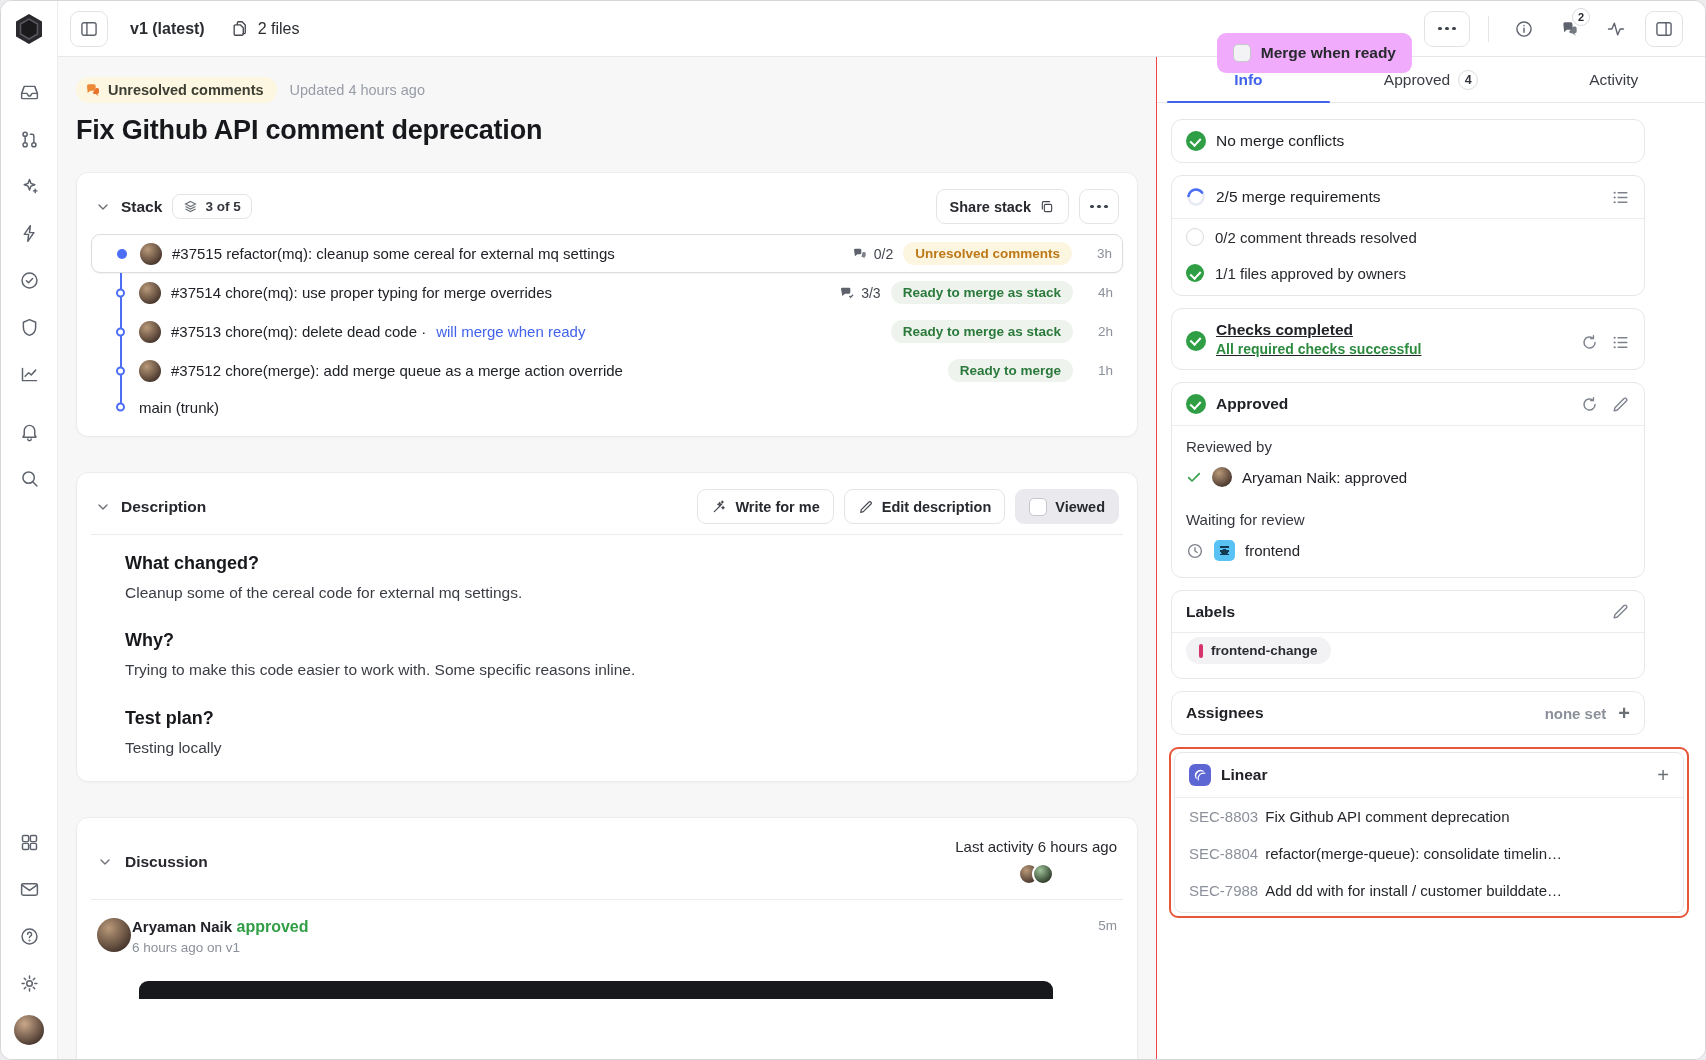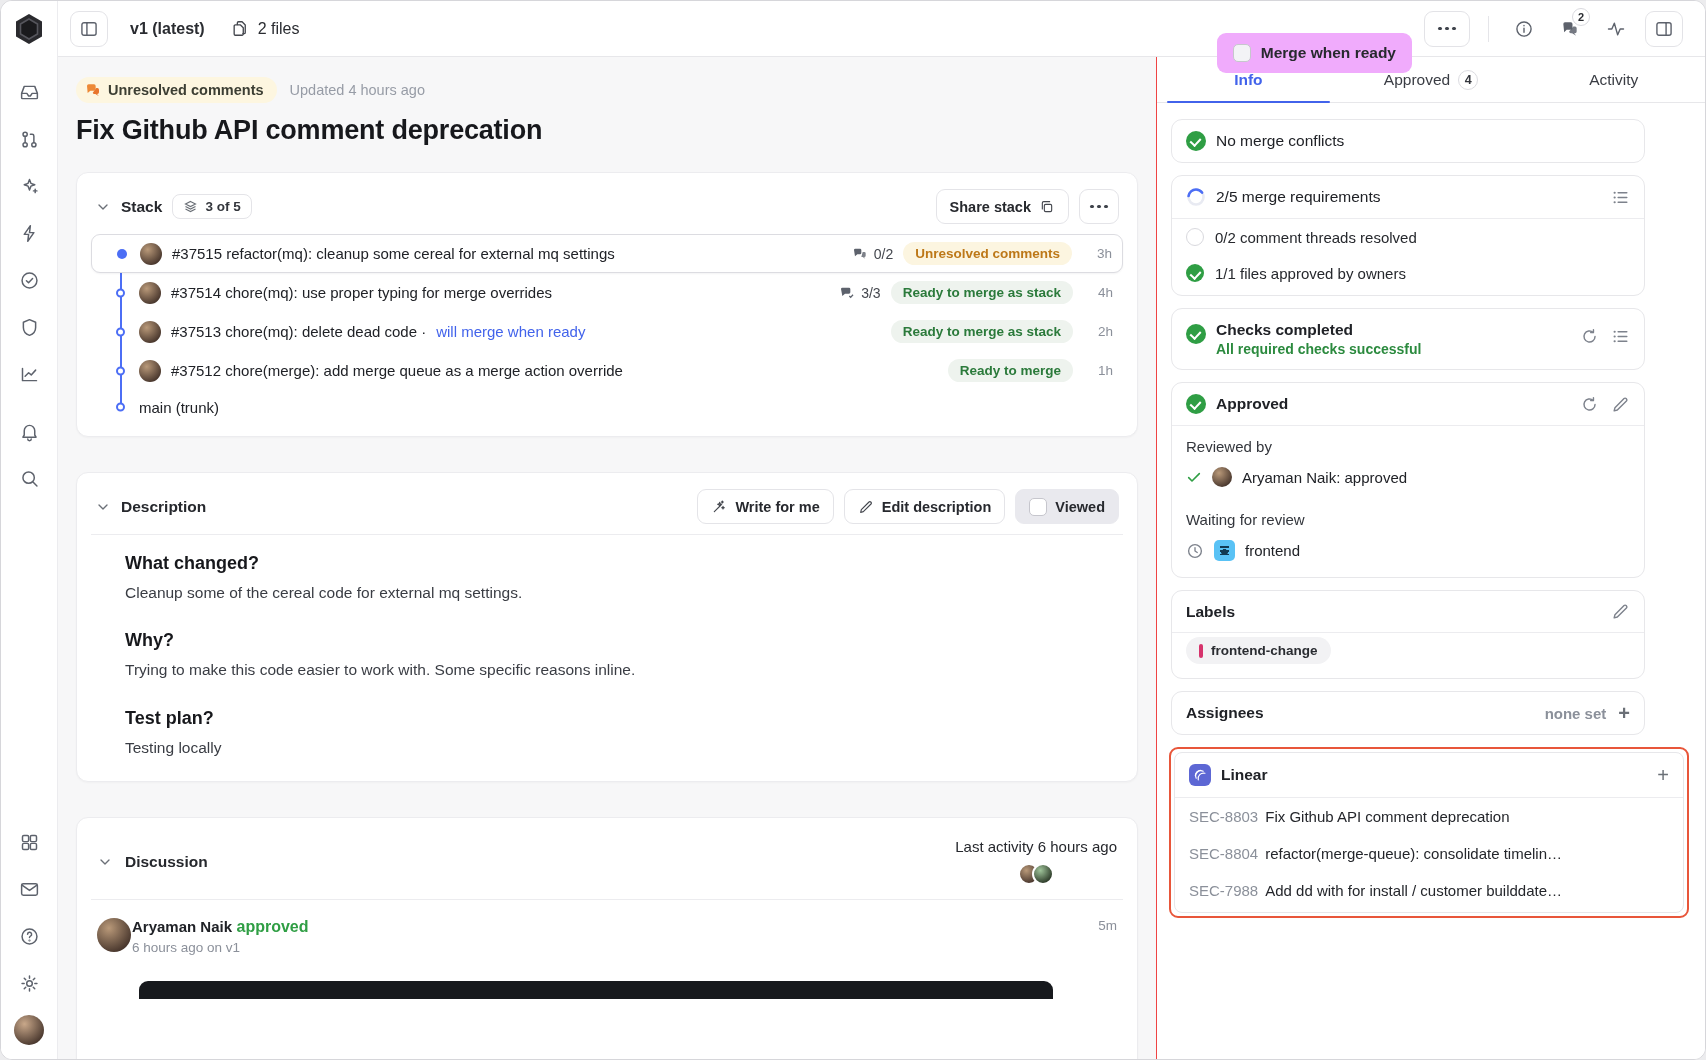--- a/index.html
+++ b/index.html
@@ -498,21 +498,21 @@
             <span class="pend-circle"></span>
             <span>0/2 comment threads resolved</span>
           </div>
           <div class="req-item" style="padding-bottom:13px;">
             <span class="ok-circle" style="width:18px;height:18px;"></span>
             <span>1/1 files approved by owners</span>
           </div>
         </div>
 
         <div class="scard">
-          <div class="srow-flex" style="align-items:flex-start; padding:12px 14px;">
+          <div class="srow-flex" style="align-items:center; padding:12px 14px;text-decoration:underline;">
             <span class="ok-circle" style="margin-top:3px;"></span>
             <span class="checks-txt">
               <div class="t1">Checks completed</div>
               <div class="t2">All required checks successful</div>
             </span>
             <span class="right" style="margin-top:6px;">
               <svg class="gicon" viewBox="0 0 24 24">
                   <path d="M19 12a7 7 0 1 1-2.3-5.2"></path>
                   <path d="M17 3.5v3.6h-3.6"></path>
                 </svg>

